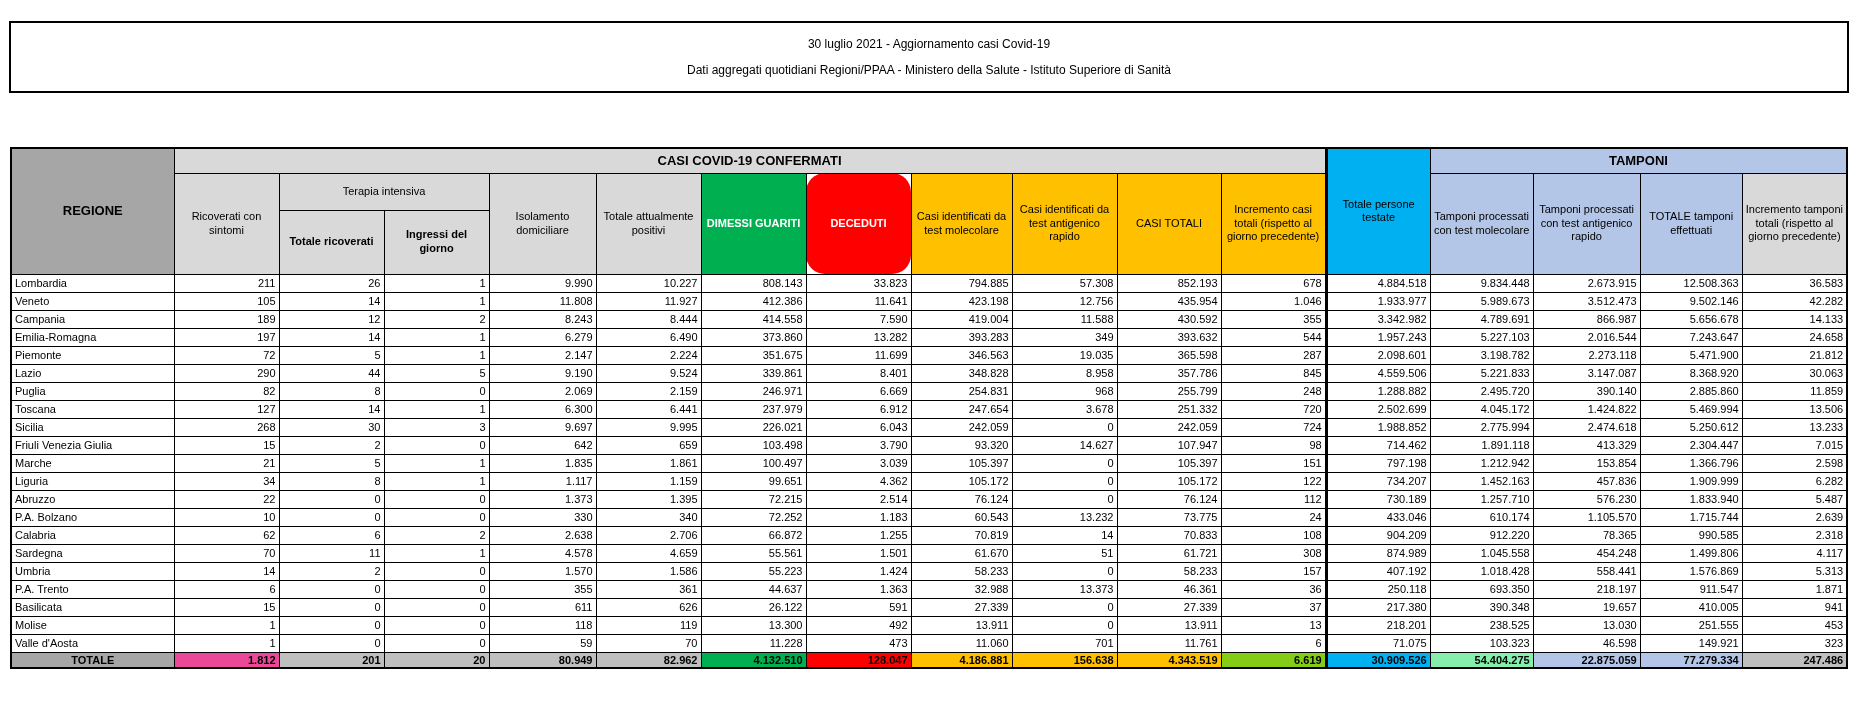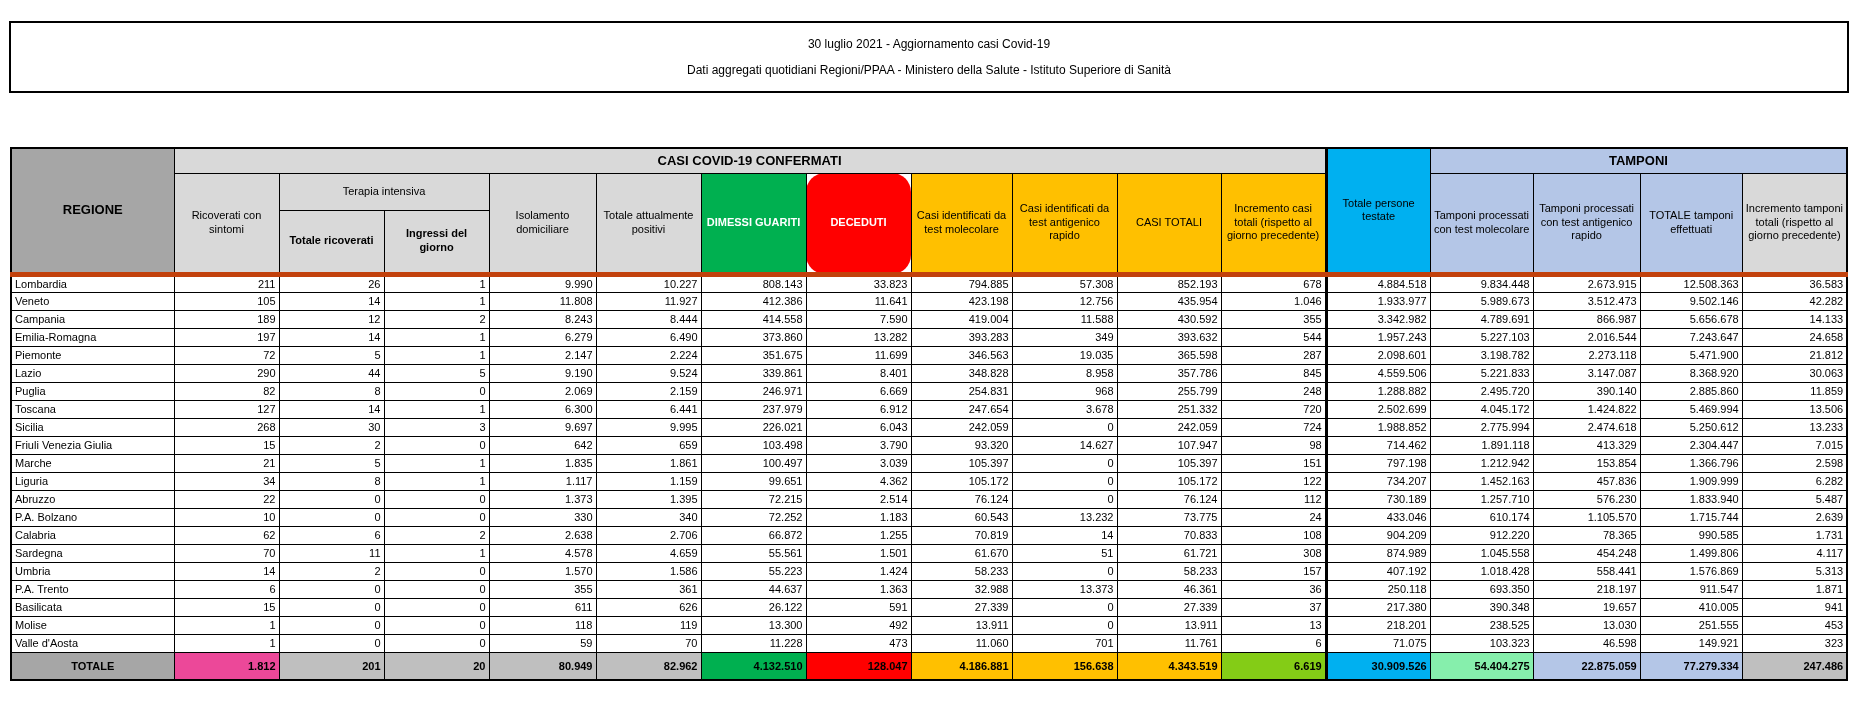--- a/index.html
+++ b/index.html
@@ -34,22 +34,22 @@
   .h-tamponi{ background:#B4C6E7; }
   .h-green  { background:#00B050; color:#fff; font-weight:bold; }
   .h-red    { background:#FF0000; color:#fff; font-weight:bold;border-radius:19px; }
   .h-gold   { background:#FFC000; }
   .h-cyan   { background:#00B0F0; }
   .h-peri   { background:#B4C6E7; }
   .sep      { border-right:3px solid #000 !important; }
 
   tbody td { height:18px; font-size:11px; text-align:right; background:#fff; white-space:nowrap; }
   tbody td.region { text-align:left; }
-  tbody tr:first-child td { border-top:5px solid #c2410c; }
-  tbody tr.total td { height:28px; font-weight:bold; background:#BFBFBF; }
+  tbody tr:first-child td { border-top:1px solid #c2410c; }
+  tbody tr.total td { height:16px; font-weight:bold; background:#BFBFBF; }
   tbody tr.total td.region { text-align:center; background:#A6A6A6; }
 </style>
 </head>
 <body>
 
 <div class="title-box">
   <p>30 luglio 2021 - Aggiornamento casi Covid-19</p>
   <p>Dati aggregati quotidiani Regioni/PPAA - Ministero della Salute - Istituto Superiore di Sanità</p>
 </div>
 
@@ -378,21 +378,21 @@
         <td>66.872</td>
         <td>1.255</td>
         <td>70.819</td>
         <td>14</td>
         <td>70.833</td>
         <td class="sep">108</td>
         <td>904.209</td>
         <td>912.220</td>
         <td>78.365</td>
         <td>990.585</td>
-        <td>1.731</td>
+        <td>2.318</td>
       </tr>
       <tr>
         <td class="region">Sardegna</td>
         <td>70</td>
         <td>11</td>
         <td>1</td>
         <td>4.578</td>
         <td>4.659</td>
         <td>55.561</td>
         <td>1.501</td>

